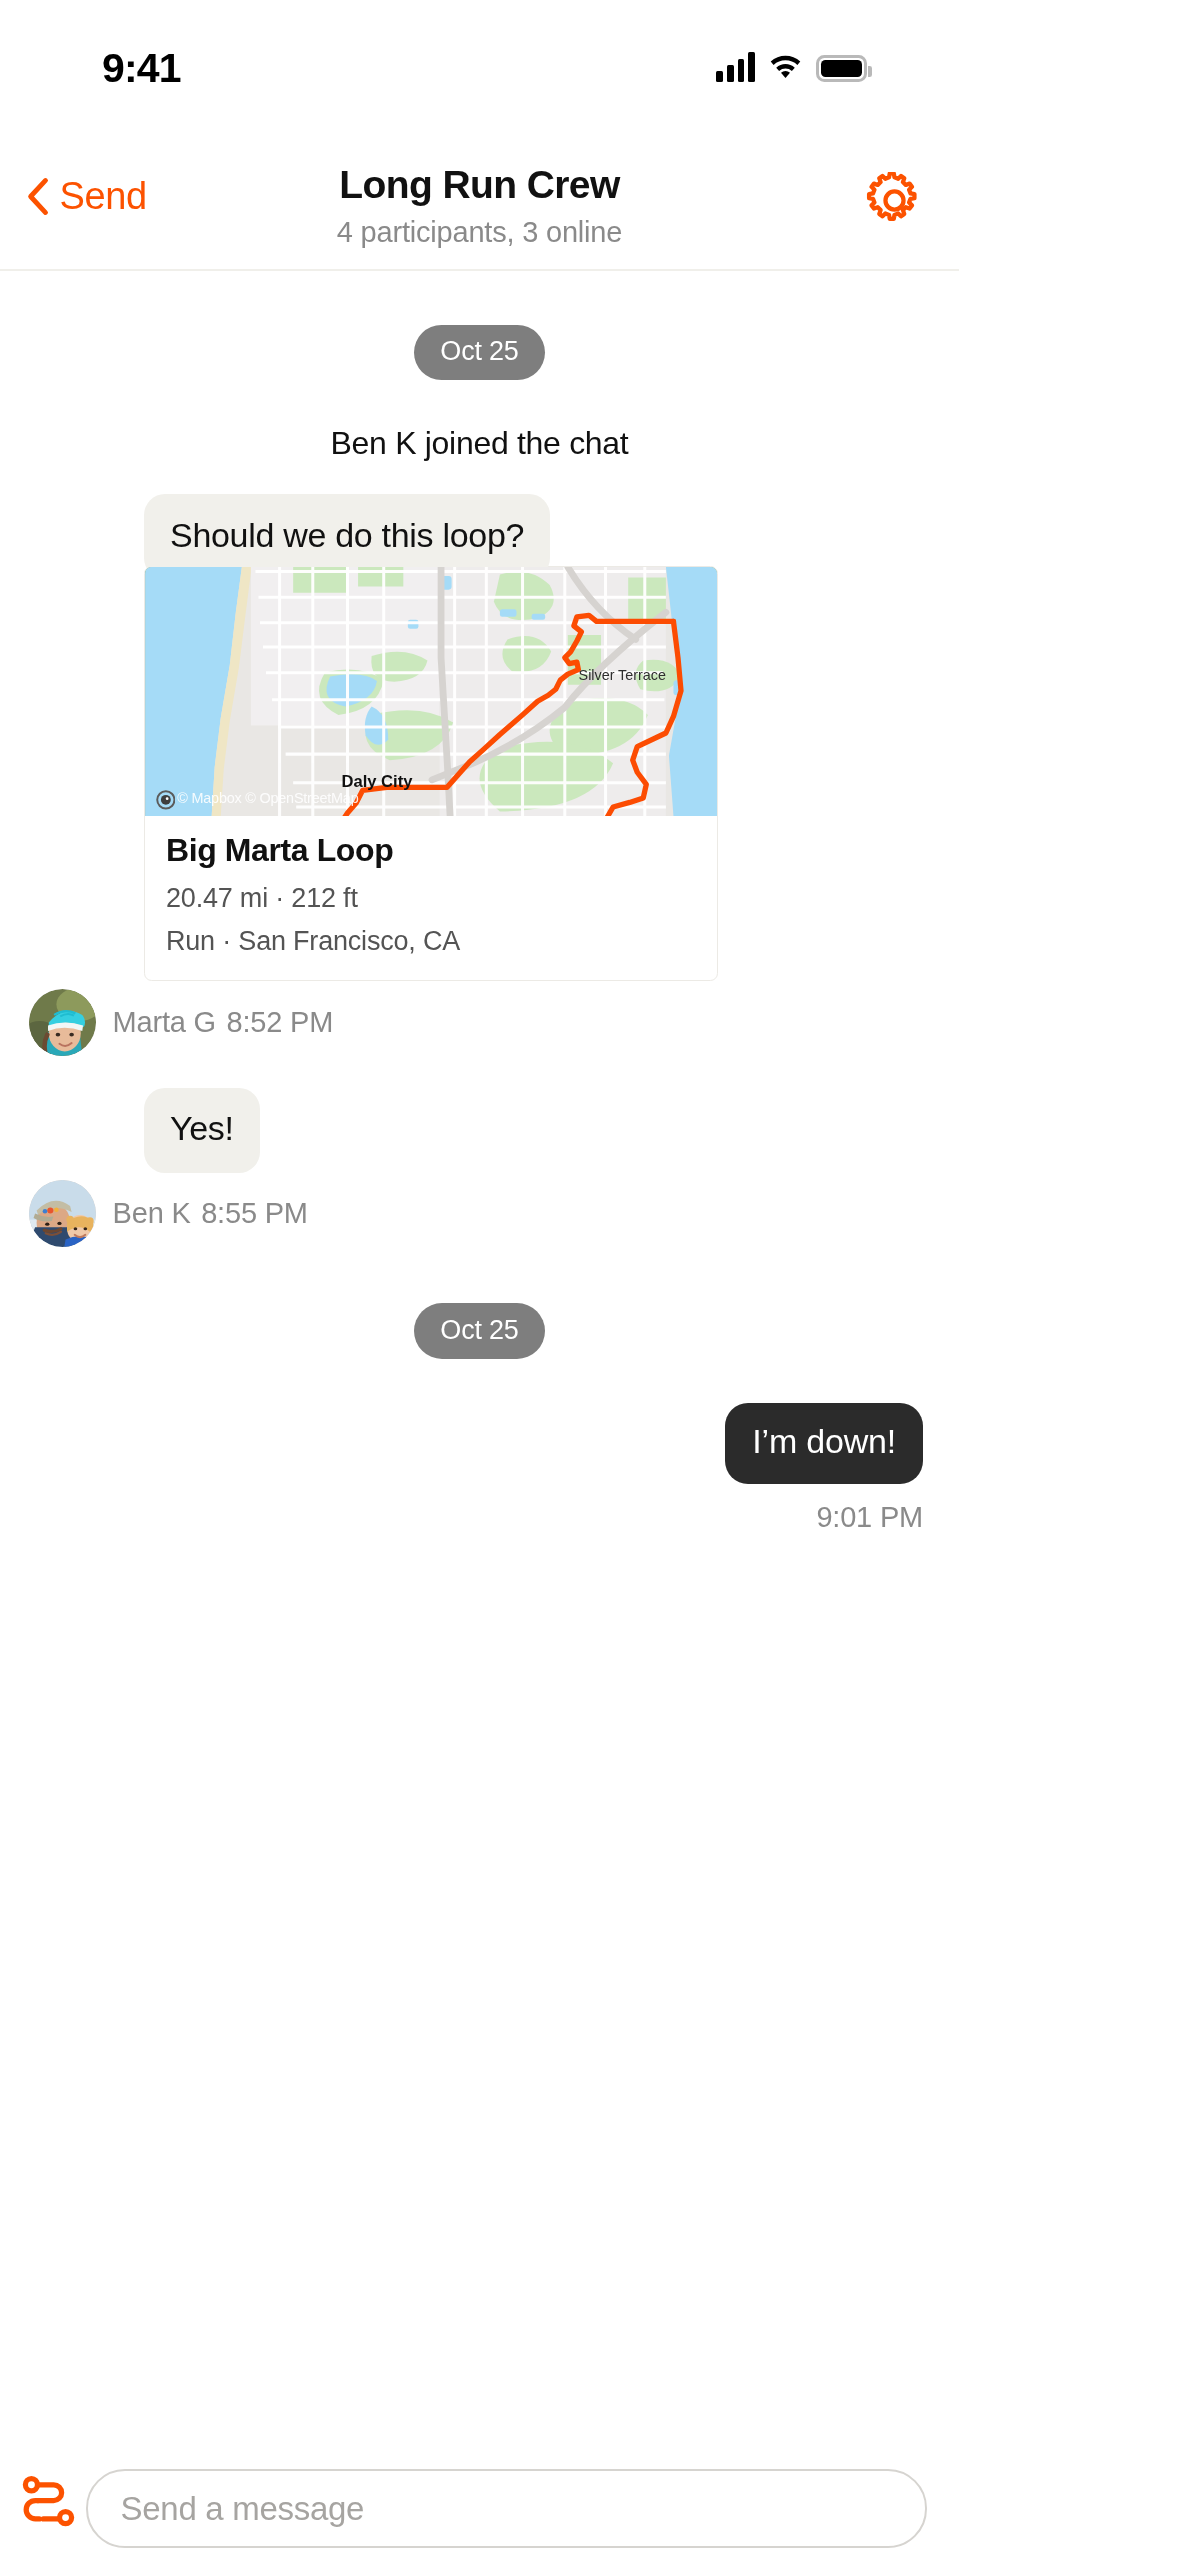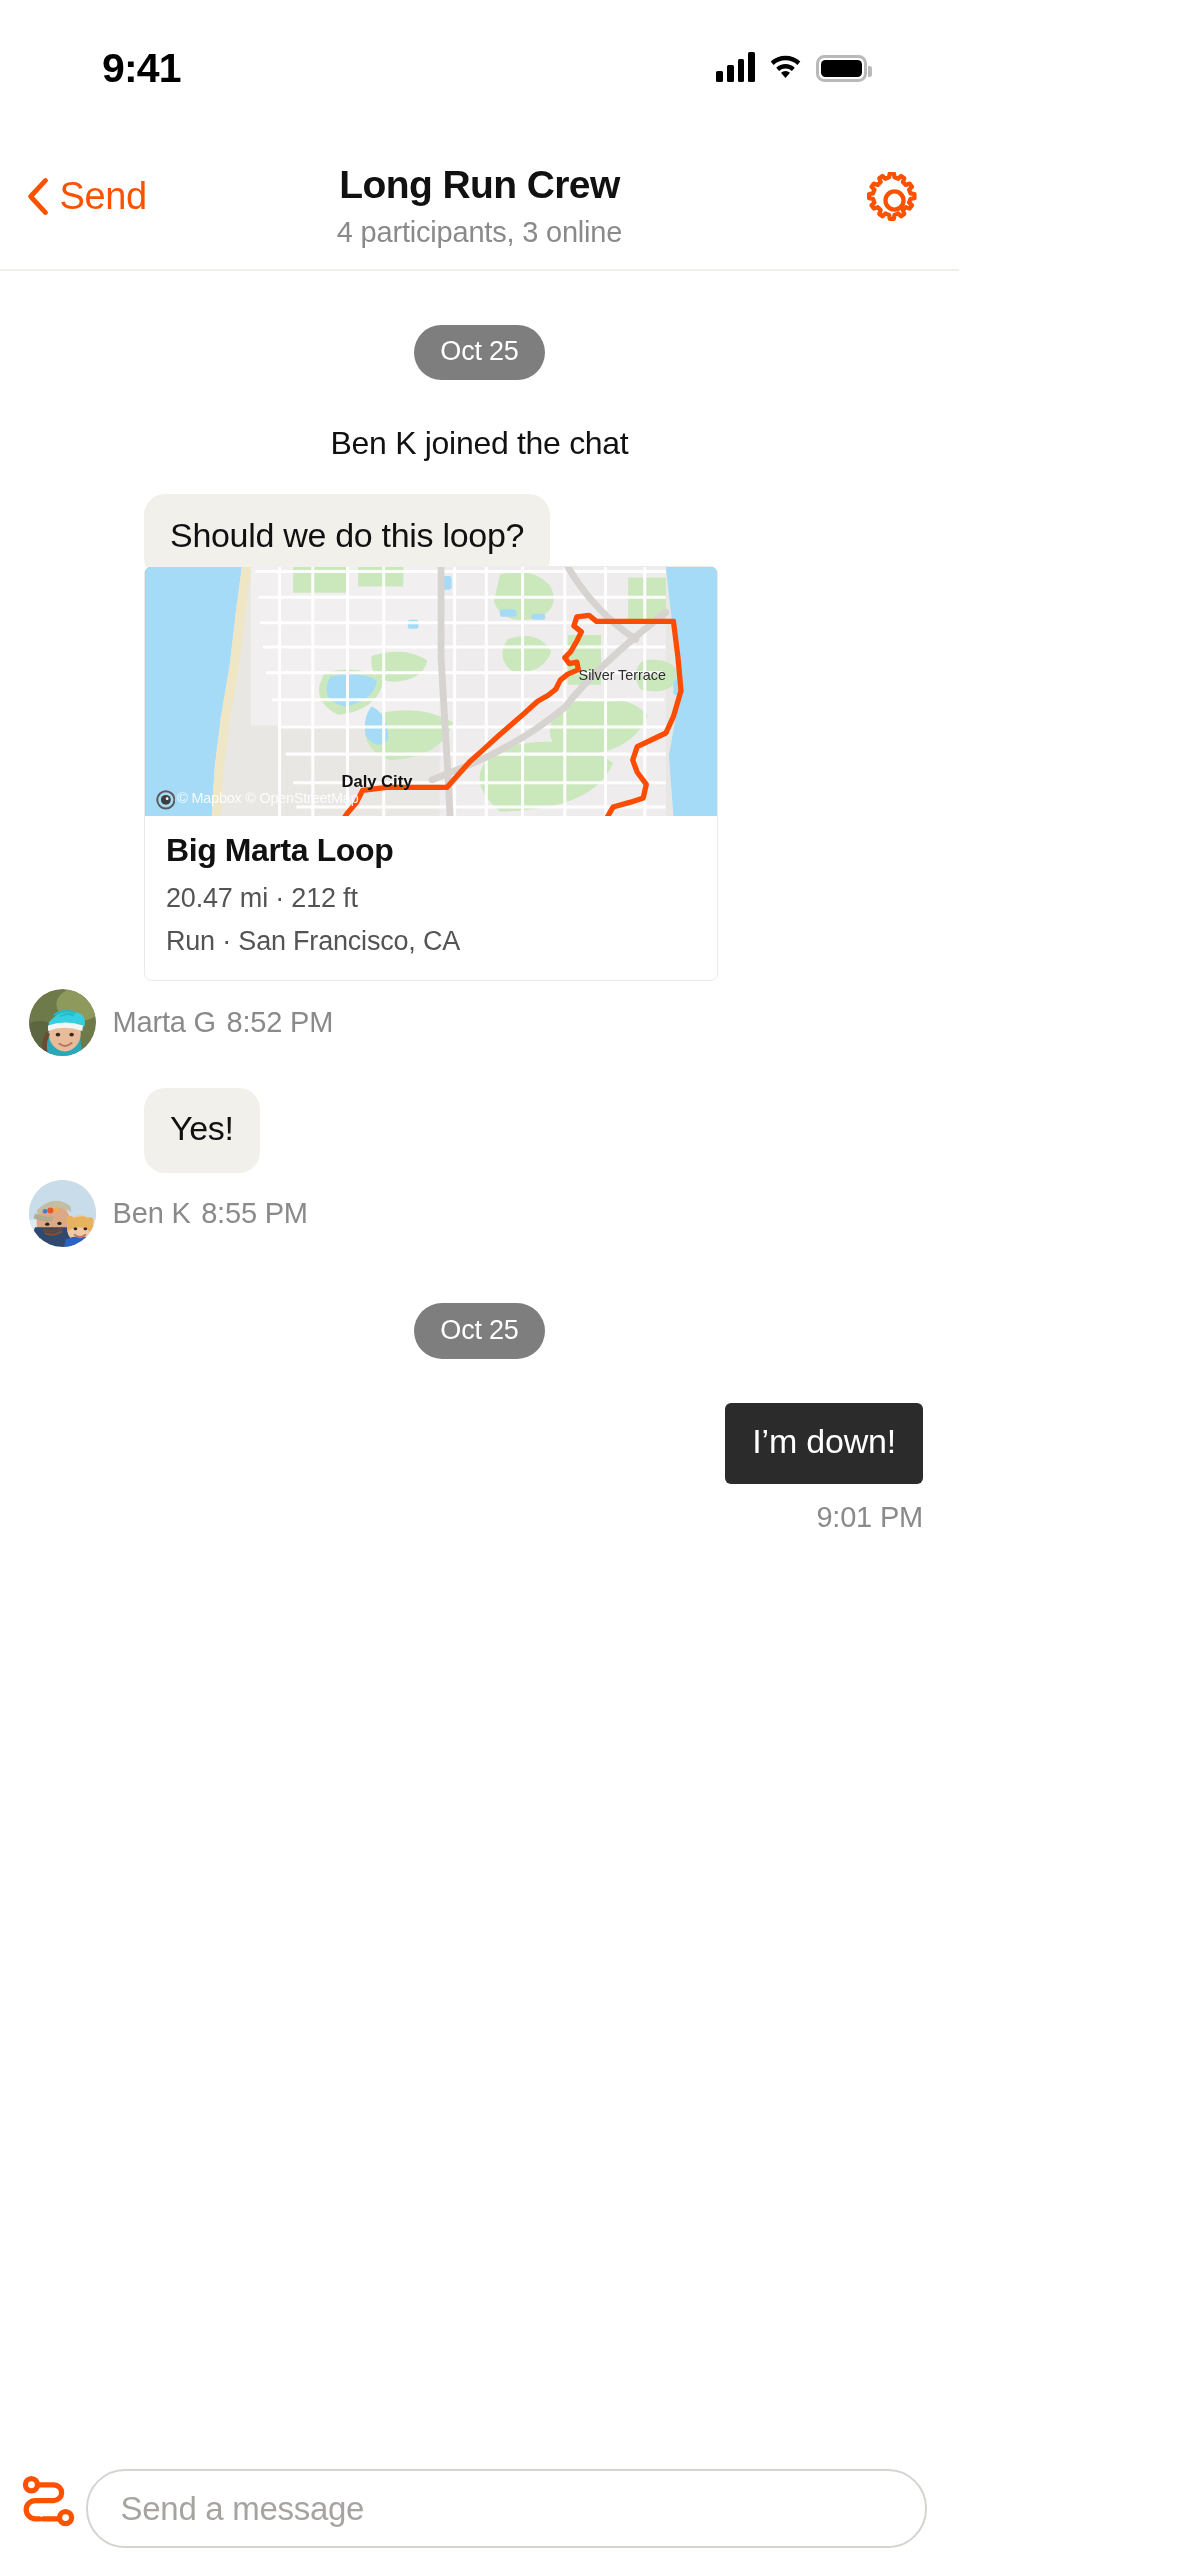--- a/index.html
+++ b/index.html
@@ -87,21 +87,21 @@
     overflow: hidden; flex: 0 0 67px; position: relative; background: #cfcfcf;
   }
   .avatar svg { display: block; width: 100%; height: 100%; }
   .sender-meta { margin-left: 16.6px; font-size: 29px; color: #8a8a8a; letter-spacing: -0.2px; }
   .sender-meta b { font-weight: normal; }
   .sender-meta .gap { display: inline-block; width: 10.6px; }
 
   .out-row { display: flex; justify-content: flex-end; padding-right: 36px; margin-top: 44px; }
   .bubble-out {
     background: #2b2b2b; color: #fff; font-size: 34px;
-    padding: 19.7px 27px 23px; border-radius: 6px; letter-spacing: -0.2px;
+    padding: 19.7px 27px 23px; border-radius: 23px; letter-spacing: -0.2px;
   }
   .out-time { text-align: right; padding-right: 36px; margin-top: 16.6px; font-size: 29px; color: #8a8a8a; letter-spacing: -0.2px; }
 
   
   .composer {
     flex: 0 0 151px; display: flex; align-items: center;
     padding: 0 32px 0 16.6px; background: #fff;
   }
   .route-attach { width: 63px; height: 63px; flex: 0 0 63px; cursor: pointer; margin-right: 6px; }
   .composer-input {

